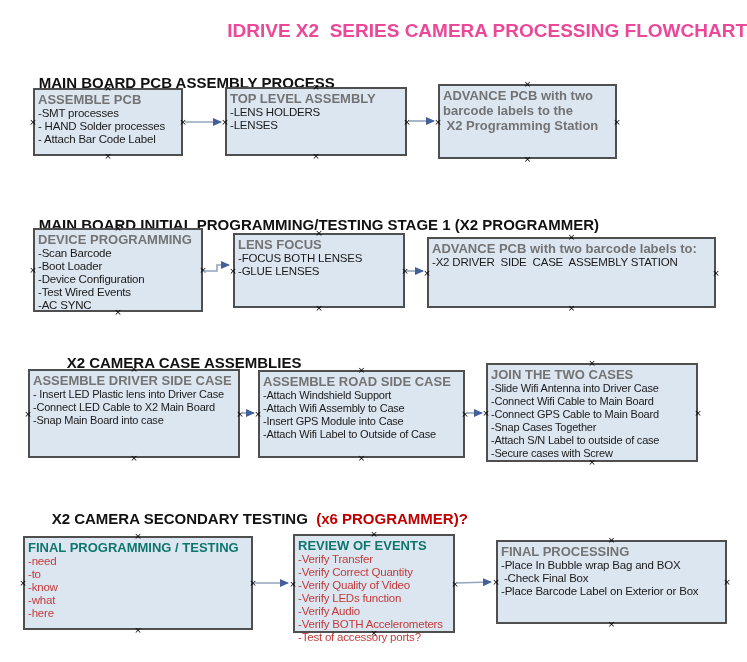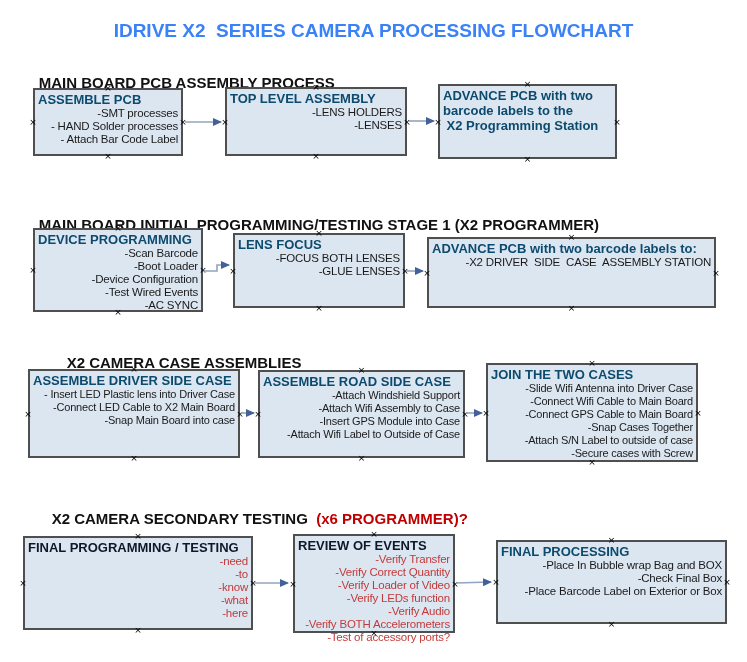--- a/index.html
+++ b/index.html
@@ -5,22 +5,22 @@
   html,body{margin:0;padding:0;background:#ffffff;}
   .page{
     position:relative;
     width:747px;height:662px;
     background:#ffffff;
     font-family:"Liberation Sans", sans-serif;
     overflow:hidden;
   }
   .chart-title{
     position:absolute;top:20px;left:0;right:0;
-    text-align:center;
-    font-size:19px;font-weight:bold;color:#3b82f6;
+    text-align:right;
+    font-size:19px;font-weight:bold;color:#ec4899;
     white-space:pre;
   }
   .section-heading{
     position:absolute;
     font-size:15px;font-weight:bold;color:#111;
     white-space:pre;
   }
   #heading-s1{left:22px;top:57px;}
   #heading-s2{left:22px;top:199px;}
   #heading-s3{left:50px;top:337px;}
@@ -28,28 +28,28 @@
   .heading-suffix{color:#c00000;margin-top:15px;}
   .flowbox{
     position:absolute;
     box-sizing:border-box;
     background:#dce6f1;
     border:2px solid #4f4f4f;
     padding:2px 3px;
   }
   .box-title{
     font-size:13px;font-weight:bold;line-height:15px;
-    white-space:pre;color:#0c4a6e;
+    white-space:pre;color:#737373;
   }
   .box-item{
     font-size:11.5px;line-height:13px;letter-spacing:-0.2px;
-    white-space:pre;color:#1a1a1a;text-align:right;
+    white-space:pre;color:#1a1a1a;
   }
   #box-g .box-item, #box-h .box-item, #box-i .box-item{font-size:11px;}
-  .scheme-red .box-title{color:#0f172a;}
+  .scheme-red .box-title{color:#0f766e;}
   .scheme-red .box-item{color:#c23b3b;}
   
   #box-a{left:33px;top:88px;width:150px;height:68px;}
   #box-b{left:225px;top:87px;width:182px;height:69px;}
   #box-c{left:438px;top:84px;width:179px;height:75px;}
   #box-d{left:33px;top:228px;width:170px;height:84px;}
   #box-e{left:233px;top:233px;width:172px;height:75px;}
   #box-f{left:427px;top:237px;width:289px;height:71px;}
   #box-g{left:28px;top:369px;width:212px;height:89px;}
   #box-h{left:258px;top:370px;width:207px;height:88px;}
@@ -193,21 +193,21 @@
         <div class="box-item">-here</div>
         <span class="handle handle-t">×</span>
         <span class="handle handle-b">×</span>
         <span class="handle handle-l">×</span>
         <span class="handle handle-r">×</span>
       </div>
       <div class="flowbox scheme-red" id="box-k">
         <div class="box-title">REVIEW OF EVENTS</div>
         <div class="box-item">-Verify Transfer</div>
         <div class="box-item">-Verify Correct Quantity</div>
-        <div class="box-item">-Verify Loader of Video</div>
+        <div class="box-item">-Verify Quality of Video</div>
         <div class="box-item">-Verify LEDs function</div>
         <div class="box-item">-Verify Audio</div>
         <div class="box-item">-Verify BOTH Accelerometers</div>
         <div class="box-item">-Test of accessory ports?</div>
         <span class="handle handle-t">×</span>
         <span class="handle handle-b">×</span>
         <span class="handle handle-l">×</span>
         <span class="handle handle-r">×</span>
       </div>
       <div class="flowbox scheme-black" id="box-l">

